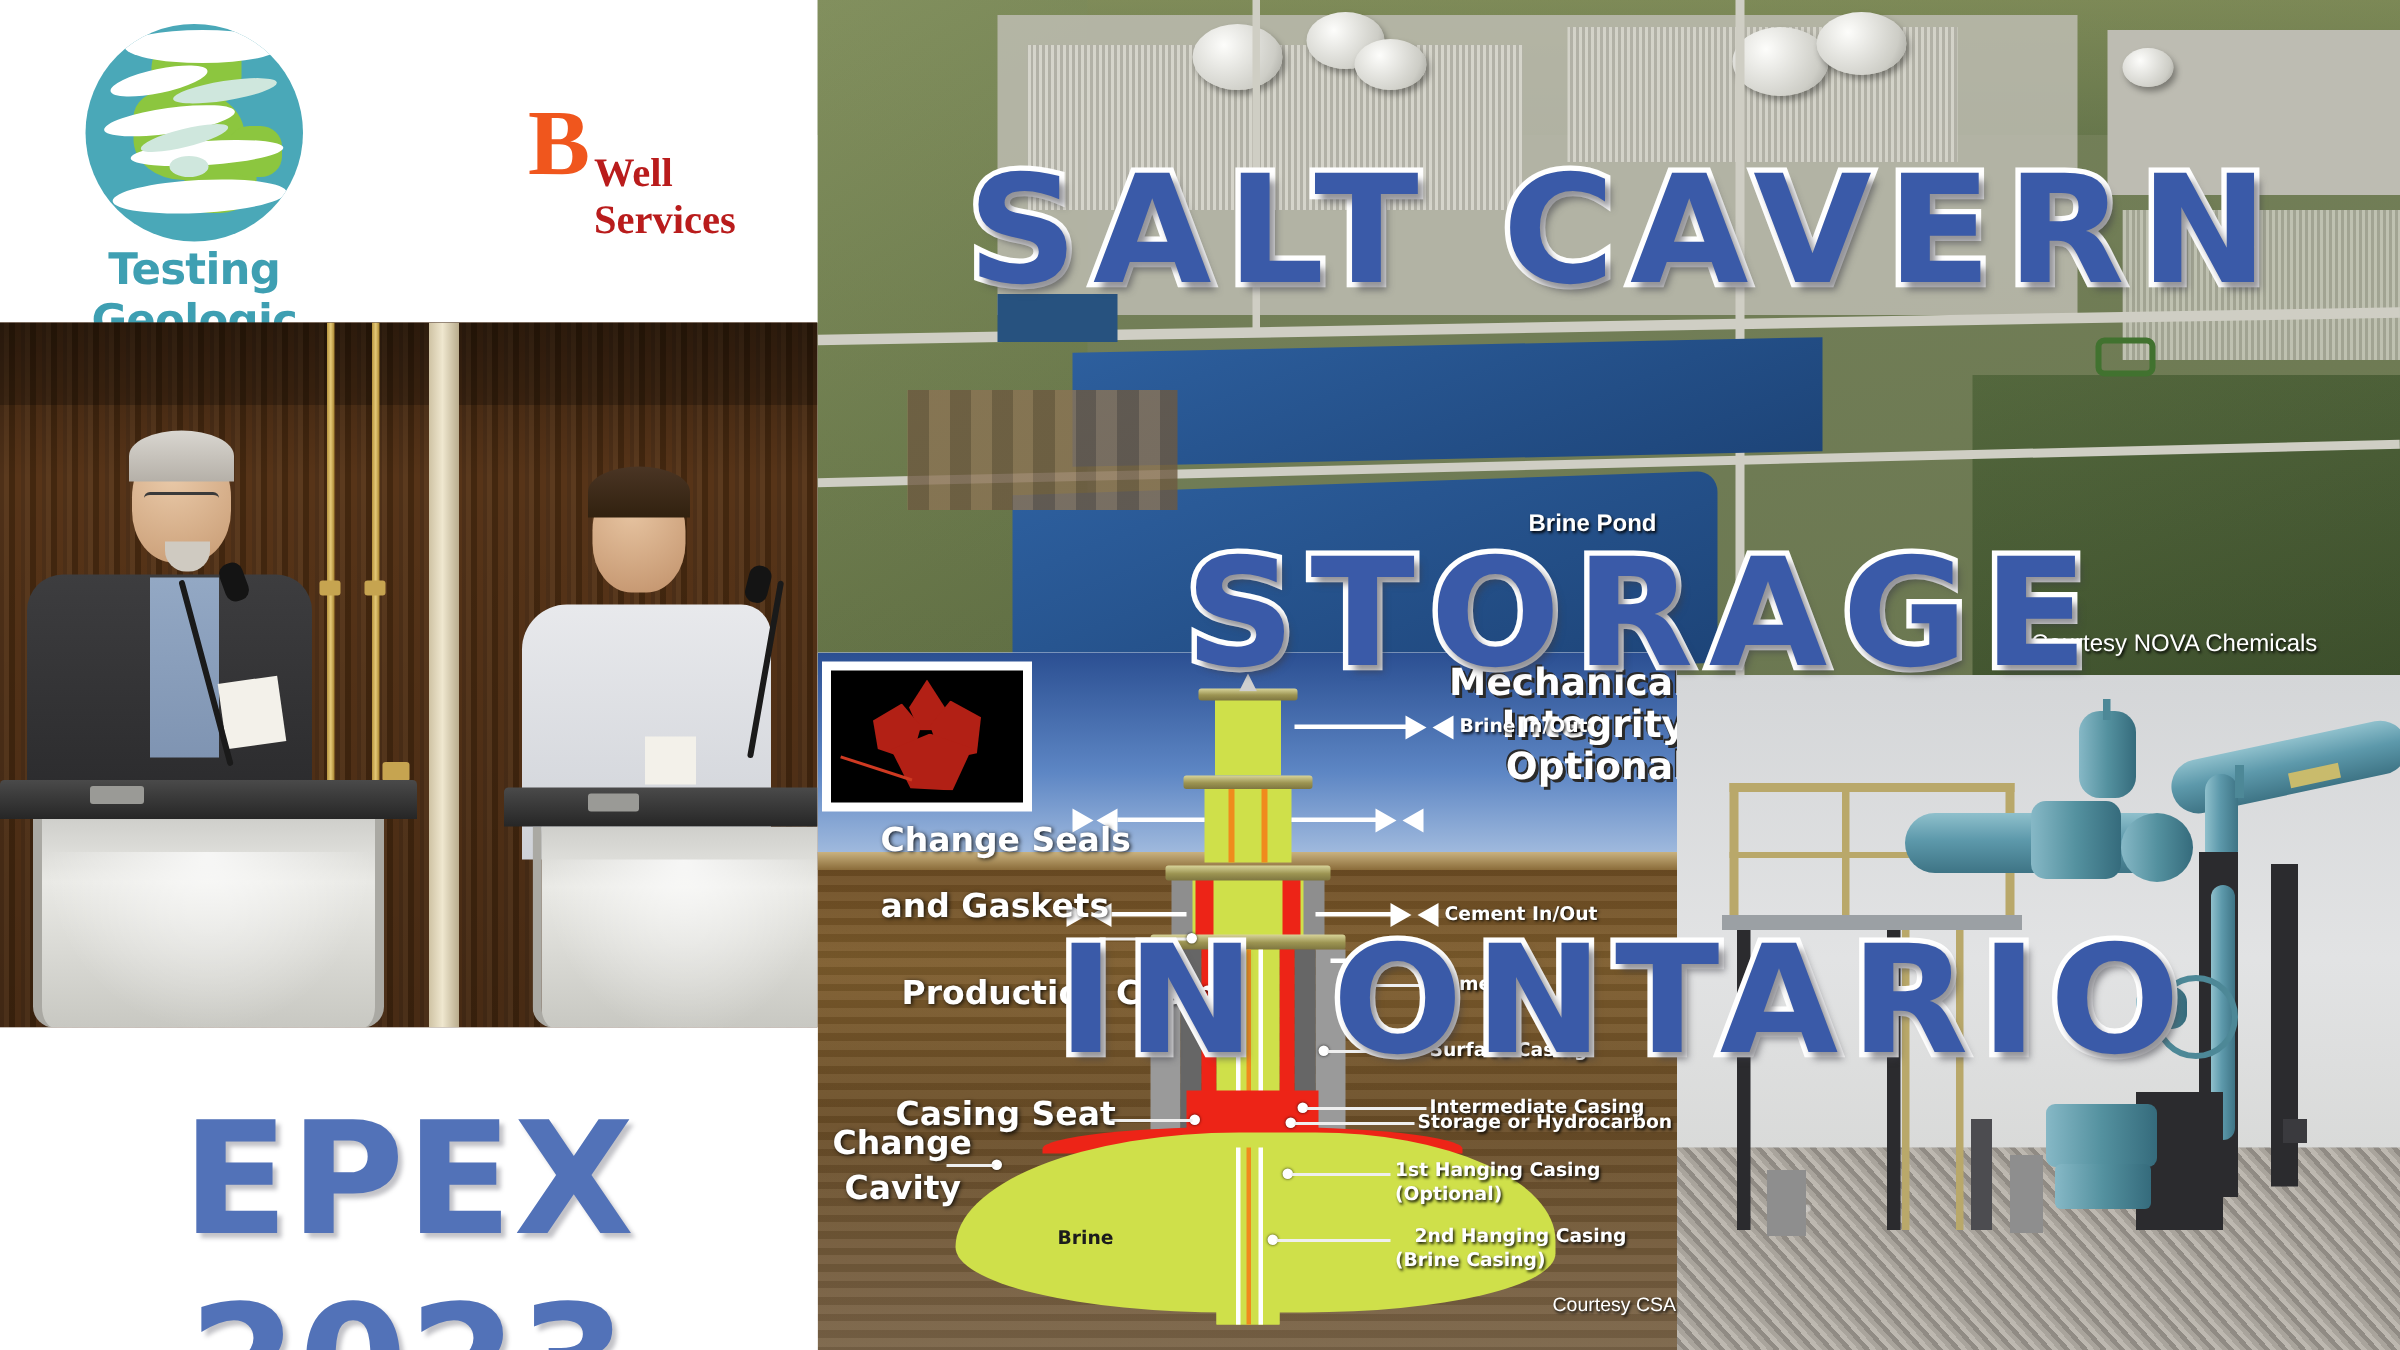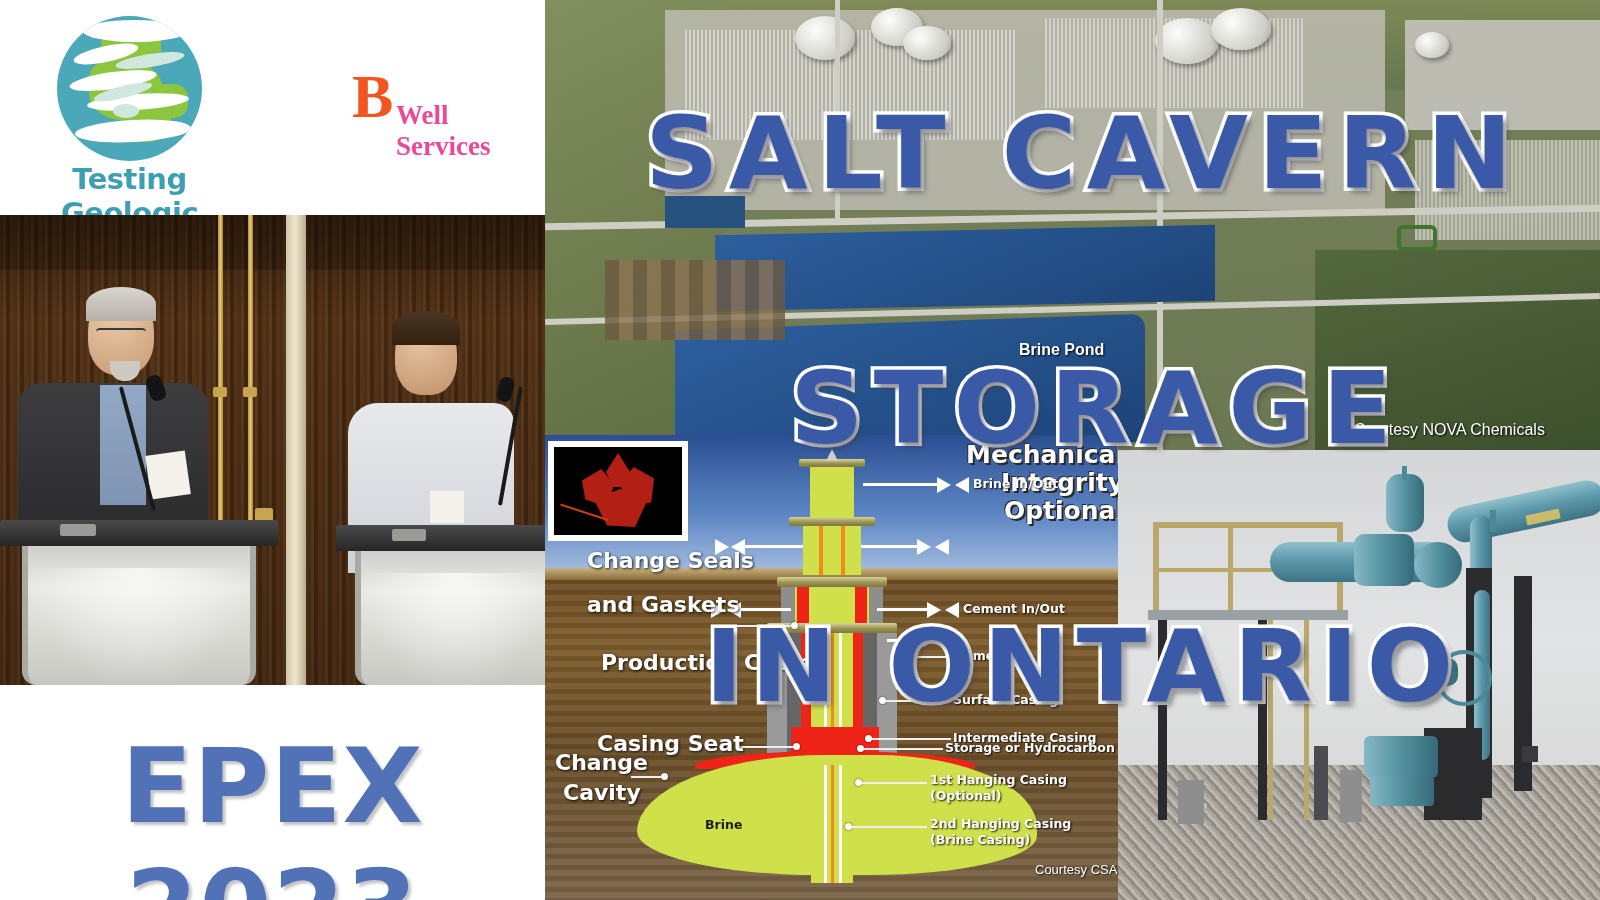--- a/index.html
+++ b/index.html
@@ -24,21 +24,21 @@
                  font-size:29px; font-weight:bold; color:#3e9fb2; letter-spacing:-0.5px;
                  font-family:"DejaVu Sans", sans-serif; }
 
   #doubleb-logo { position:absolute; left:248px; top:48px; width:290px; height:130px; }
   #db-word { position:relative; height:52px; }
   #db-dou { position:absolute; left:2px; top:0; font-family:"Liberation Serif", serif;
             font-size:46px; font-weight:bold; color:#111; letter-spacing:-1px; }
   #db-bigb { position:absolute; left:104px; top:22px; font-family:"Liberation Serif", serif;
              font-size:62px; font-weight:bold; color:#f0561d; z-index:3; line-height:0.85; }
   #db-well { position:absolute; left:148px; top:52px; font-family:"Liberation Serif", serif;
-             font-size:27px; font-weight:bold; color:#ec4899; letter-spacing:0px; z-index:2; }
+             font-size:27px; font-weight:bold; color:#b91c1c; letter-spacing:0px; z-index:2; }
   #db-tag { position:absolute; left:2px; top:92px; font-size:14.5px; font-weight:bold;
             color:#111; line-height:1.35; font-family:"DejaVu Sans", sans-serif; }
 
   
   #photo-presenters { position:absolute; left:0; top:215px; width:545px; height:470px;
                       overflow:hidden; background:#4a2f18; }
   .wood { position:absolute; inset:0;
           background:
             linear-gradient(to bottom, rgba(0,0,0,.35), rgba(0,0,0,0) 22%, rgba(0,0,0,.18)),
             repeating-linear-gradient(90deg,#4e3018 0 3px,#5b3a1e 3px 6px,#43270f 6px 10px,#573418 10px 14px);
@@ -423,21 +423,21 @@
       <div class="dlabel dlabel-lg" style="left:18px;top:345px;">Cavity</div>
       <div class="dlabel dlabel-sm" style="left:160px;top:382px;color:#1c1c1c;text-shadow:none;">Brine</div>
 
       <div class="dot" style="left:310px;top:344px;"></div>
       <div class="leader" style="left:316px;top:347px;width:66px;"></div>
       <div class="dlabel dlabel-sm" style="left:385px;top:337px;">1st Hanging Casing</div>
       <div class="dlabel dlabel-sm" style="left:385px;top:353px;">(Optional)</div>
 
       <div class="dot" style="left:300px;top:388px;"></div>
       <div class="leader" style="left:306px;top:391px;width:76px;"></div>
-      <div class="dlabel dlabel-sm" style="left:385px;top:381px;">2nd Hanging Casing</div>
+      <div class="dlabel dlabel-sm" style="left:398px;top:381px;">2nd Hanging Casing</div>
       <div class="dlabel dlabel-sm" style="left:385px;top:397px;">(Brine Casing)</div>
     </div>
 
     <div id="photo-industrial">
       <div id="ind-sky"></div>
       <div id="ind-ground"></div>
 
       <div class="rail" style="left:35px;top:72px;width:190px;height:6px;"></div>
       <div class="rail" style="left:35px;top:72px;width:6px;height:90px;"></div>
       <div class="rail" style="left:110px;top:72px;width:5px;height:90px;"></div>

